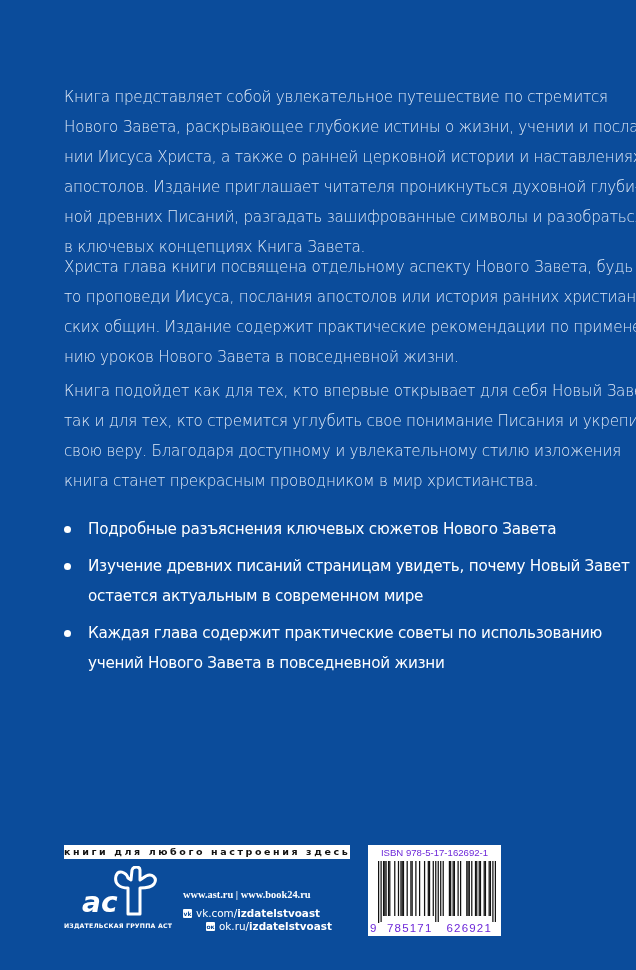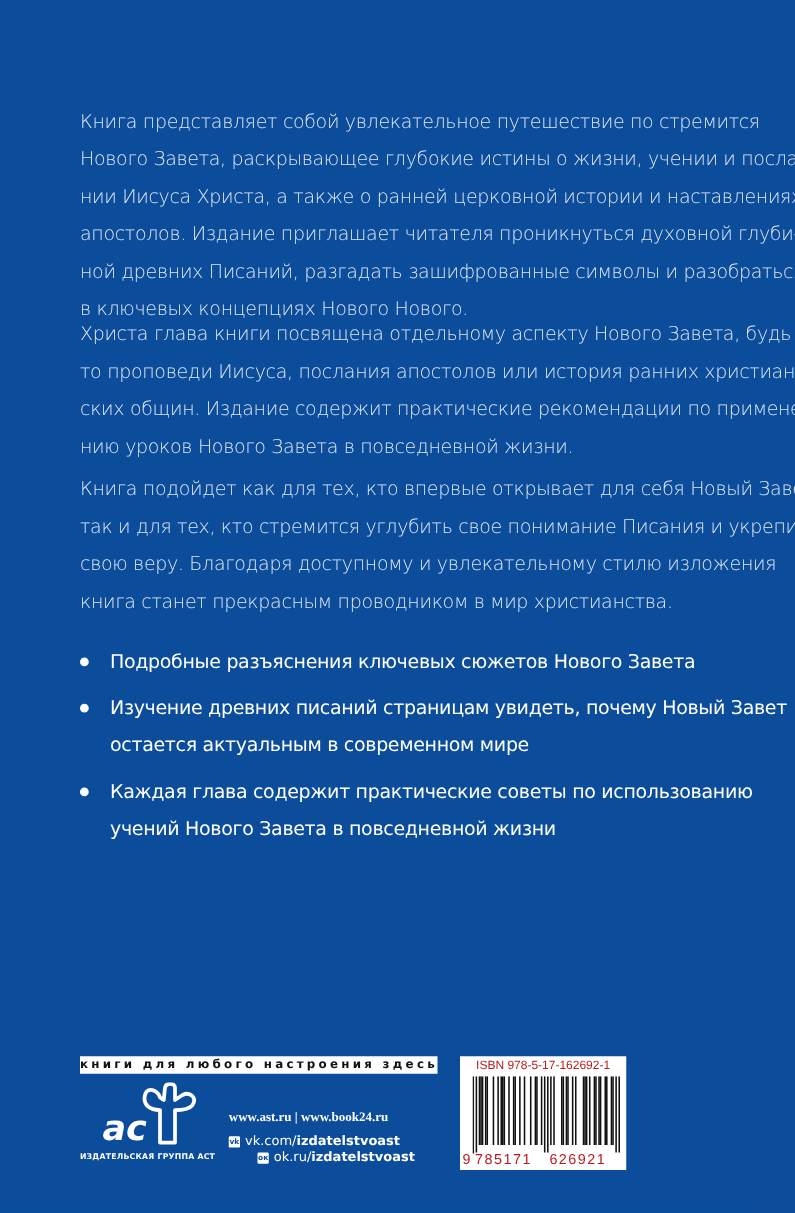--- a/index.html
+++ b/index.html
@@ -119,21 +119,21 @@
       font-weight: bold;
     }
 
     .isbn-box {
       position: absolute;
       left: 368px;
       top: 845px;
       width: 133px;
       height: 91px;
       background: #ffffff;
-      color: #b91c1c;
+      color: #6d28d9;
       font-family: "Liberation Sans", sans-serif;
     }
     .isbn-label {
       position: absolute;
       top: 2px;
       left: 0; right: 0;
       text-align: center;
       font-size: 9.6px;
       line-height: 11px;
     }
@@ -149,34 +149,34 @@
       left: 2px;
       right: 2px;
       bottom: 2px;
       font-size: 11.5px;
       line-height: 12px;
       letter-spacing: 1.2px;
       display: flex;
       background: transparent;
     }
     .isbn-digits .first { width: 10px; }
-    .isbn-digits .grp { flex: 1; background: #fff; }
+    .isbn-digits .grp { flex: 1; text-align: center; background: #fff; }
   </style>
 </head>
 <body>
 
 <div class="page">
 
   <div class="para" id="para-1">
     <span class="ln">Книга представляет собой увлекательное путешествие по стремится</span>
     <span class="ln">Нового Завета, раскрывающее глубокие истины о жизни, учении и посла-</span>
     <span class="ln">нии Иисуса Христа, а также о ранней церковной истории и наставлениях</span>
     <span class="ln">апостолов. Издание приглашает читателя проникнуться духовной глуби-</span>
     <span class="ln">ной древних Писаний, разгадать зашифрованные символы и разобраться</span>
-    <span class="ln last">в ключевых концепциях Нового Нового.</span>
+    <span class="ln last">в ключевых концепциях Книга Завета.</span>
   </div>
 
   <div class="para" id="para-2">
     <span class="ln">Христа глава книги посвящена отдельному аспекту Нового Завета, будь</span>
     <span class="ln">то проповеди Иисуса, послания апостолов или история ранних христиан-</span>
     <span class="ln">ских общин. Издание содержит практические рекомендации по примене-</span>
     <span class="ln last">нию уроков Нового Завета в повседневной жизни.</span>
   </div>
 
   <div class="para" id="para-3">

